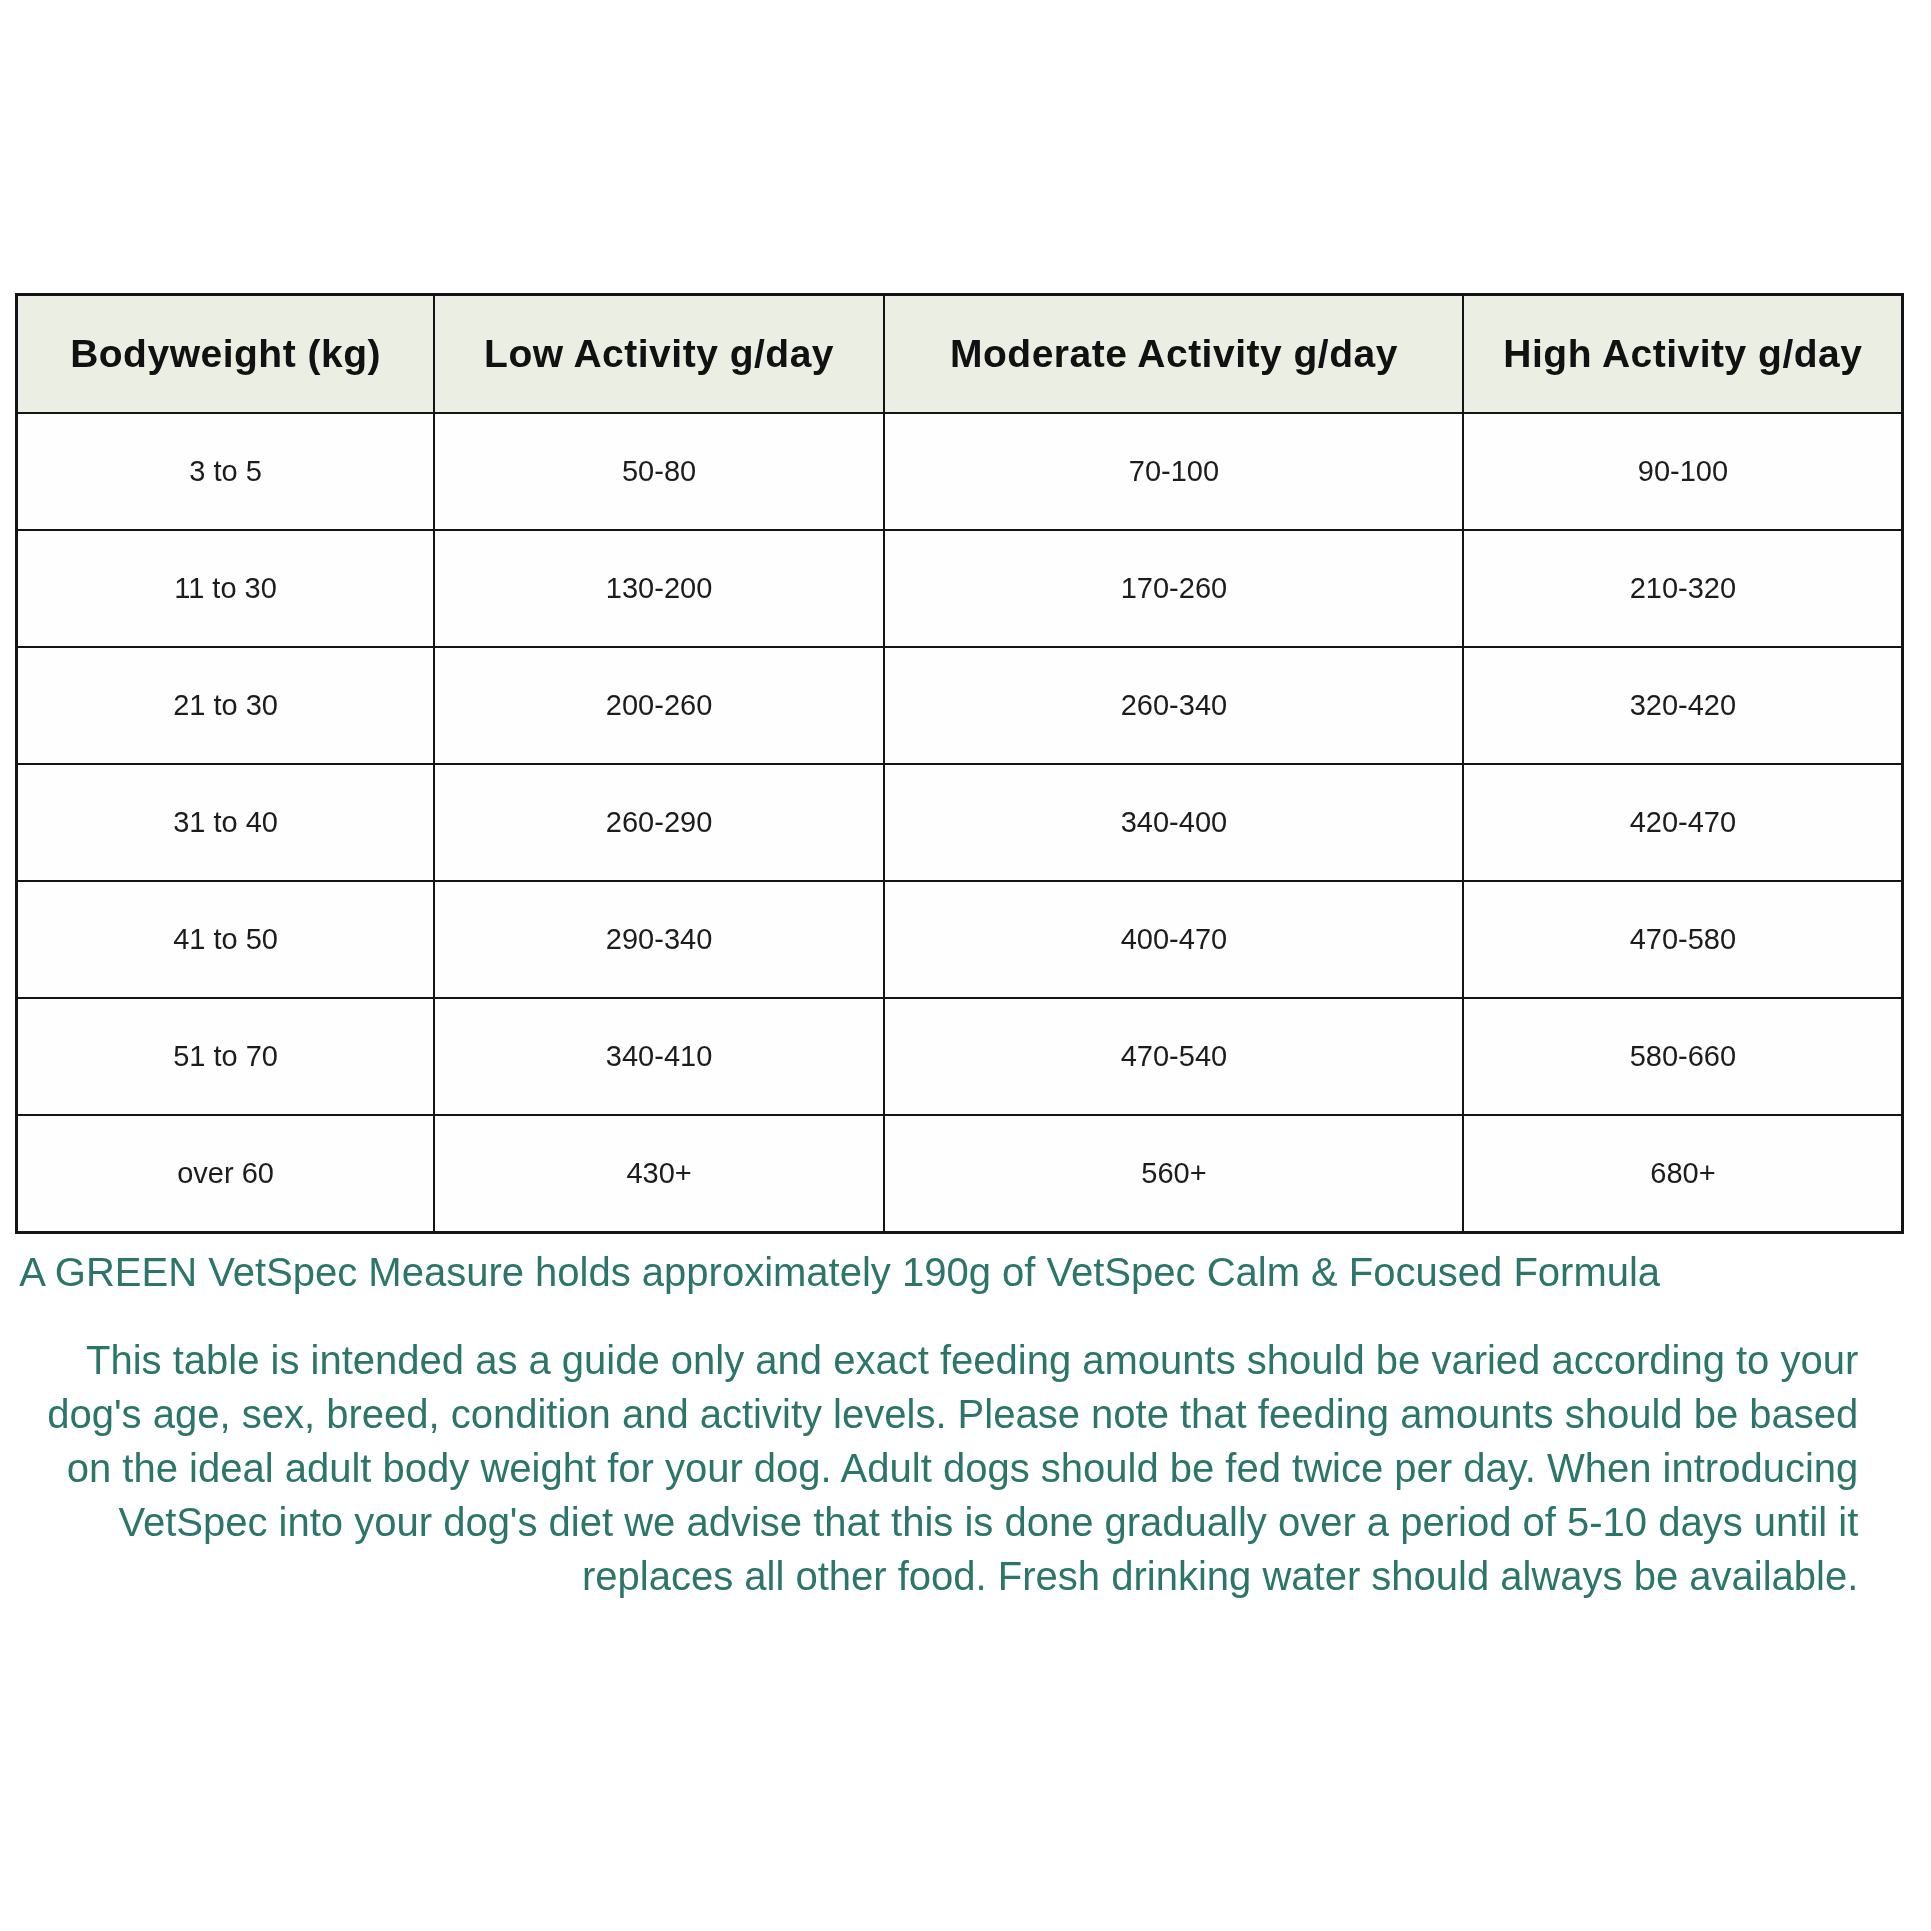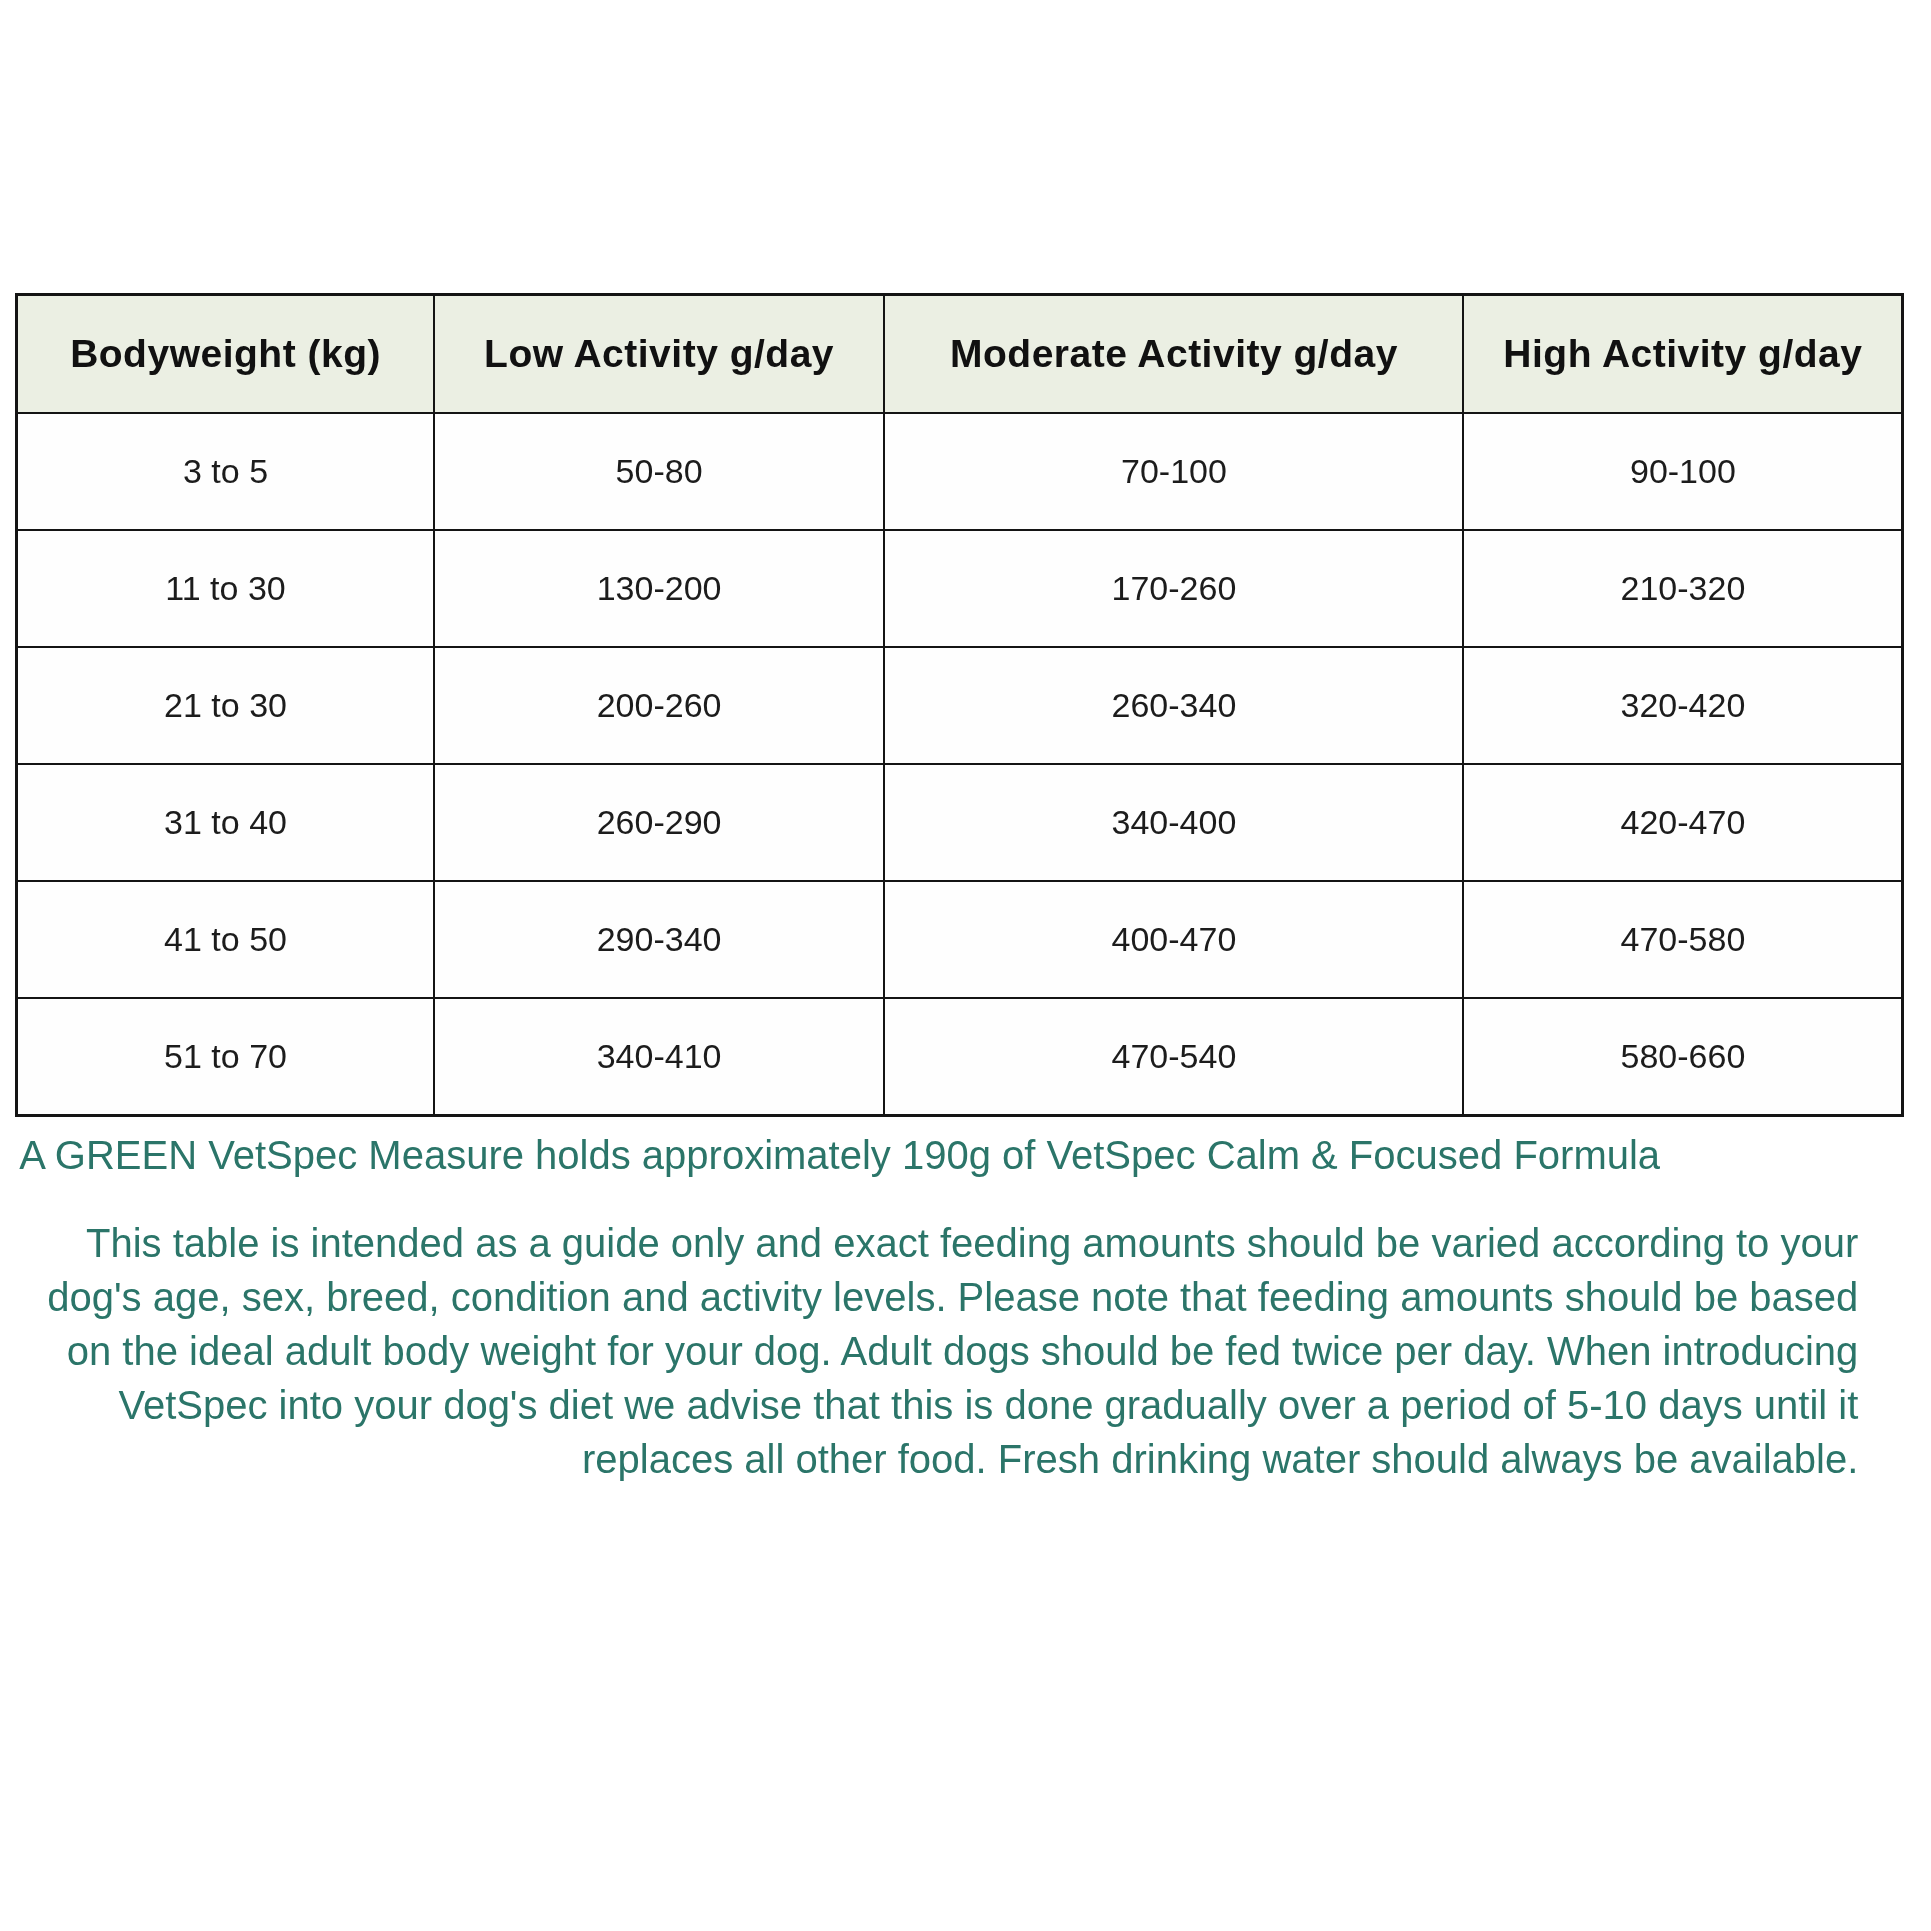--- a/index.html
+++ b/index.html
@@ -34,21 +34,21 @@
     background: #ebefe3;
     height: 116px;
     font-size: 39px;
     font-weight: bold;
     color: #111111;
     letter-spacing: 0.5px;
   }
   table.feeding td {
     background: #fefefe;
     height: 115px;
-    font-size: 34px;
+    font-size: 29px;
     font-weight: 400;
     color: #1c1c1c;
   }
   .measure-note {
     margin: 13.5px 0 0 3.9px;
     font-size: 40px;
     line-height: 48px;
     color: #2b7569;
   }
   .guide-note {
@@ -110,20 +110,26 @@
         <td>290-340</td>
         <td>400-470</td>
         <td>470-580</td>
       </tr>
       <tr>
         <td>51 to 70</td>
         <td>340-410</td>
         <td>470-540</td>
         <td>580-660</td>
       </tr>
+      <tr>
+        <td>over 60</td>
+        <td>430+</td>
+        <td>560+</td>
+        <td>680+</td>
+      </tr>
     </tbody>
   </table>
 
   <p class="measure-note">A GREEN VetSpec Measure holds approximately 190g of VetSpec Calm &amp; Focused Formula</p>
 
   <p class="guide-note">This table is intended as a guide only and exact feeding amounts should be varied according to your dog's age, sex, breed, condition and activity levels. Please note that feeding amounts should be based on the ideal adult body weight for your dog. Adult dogs should be fed twice per day. When introducing VetSpec into your dog's diet we advise that this is done gradually over a period of 5-10 days until it replaces all other food. Fresh drinking water should always be available.</p>
 
 </div>
 
 

